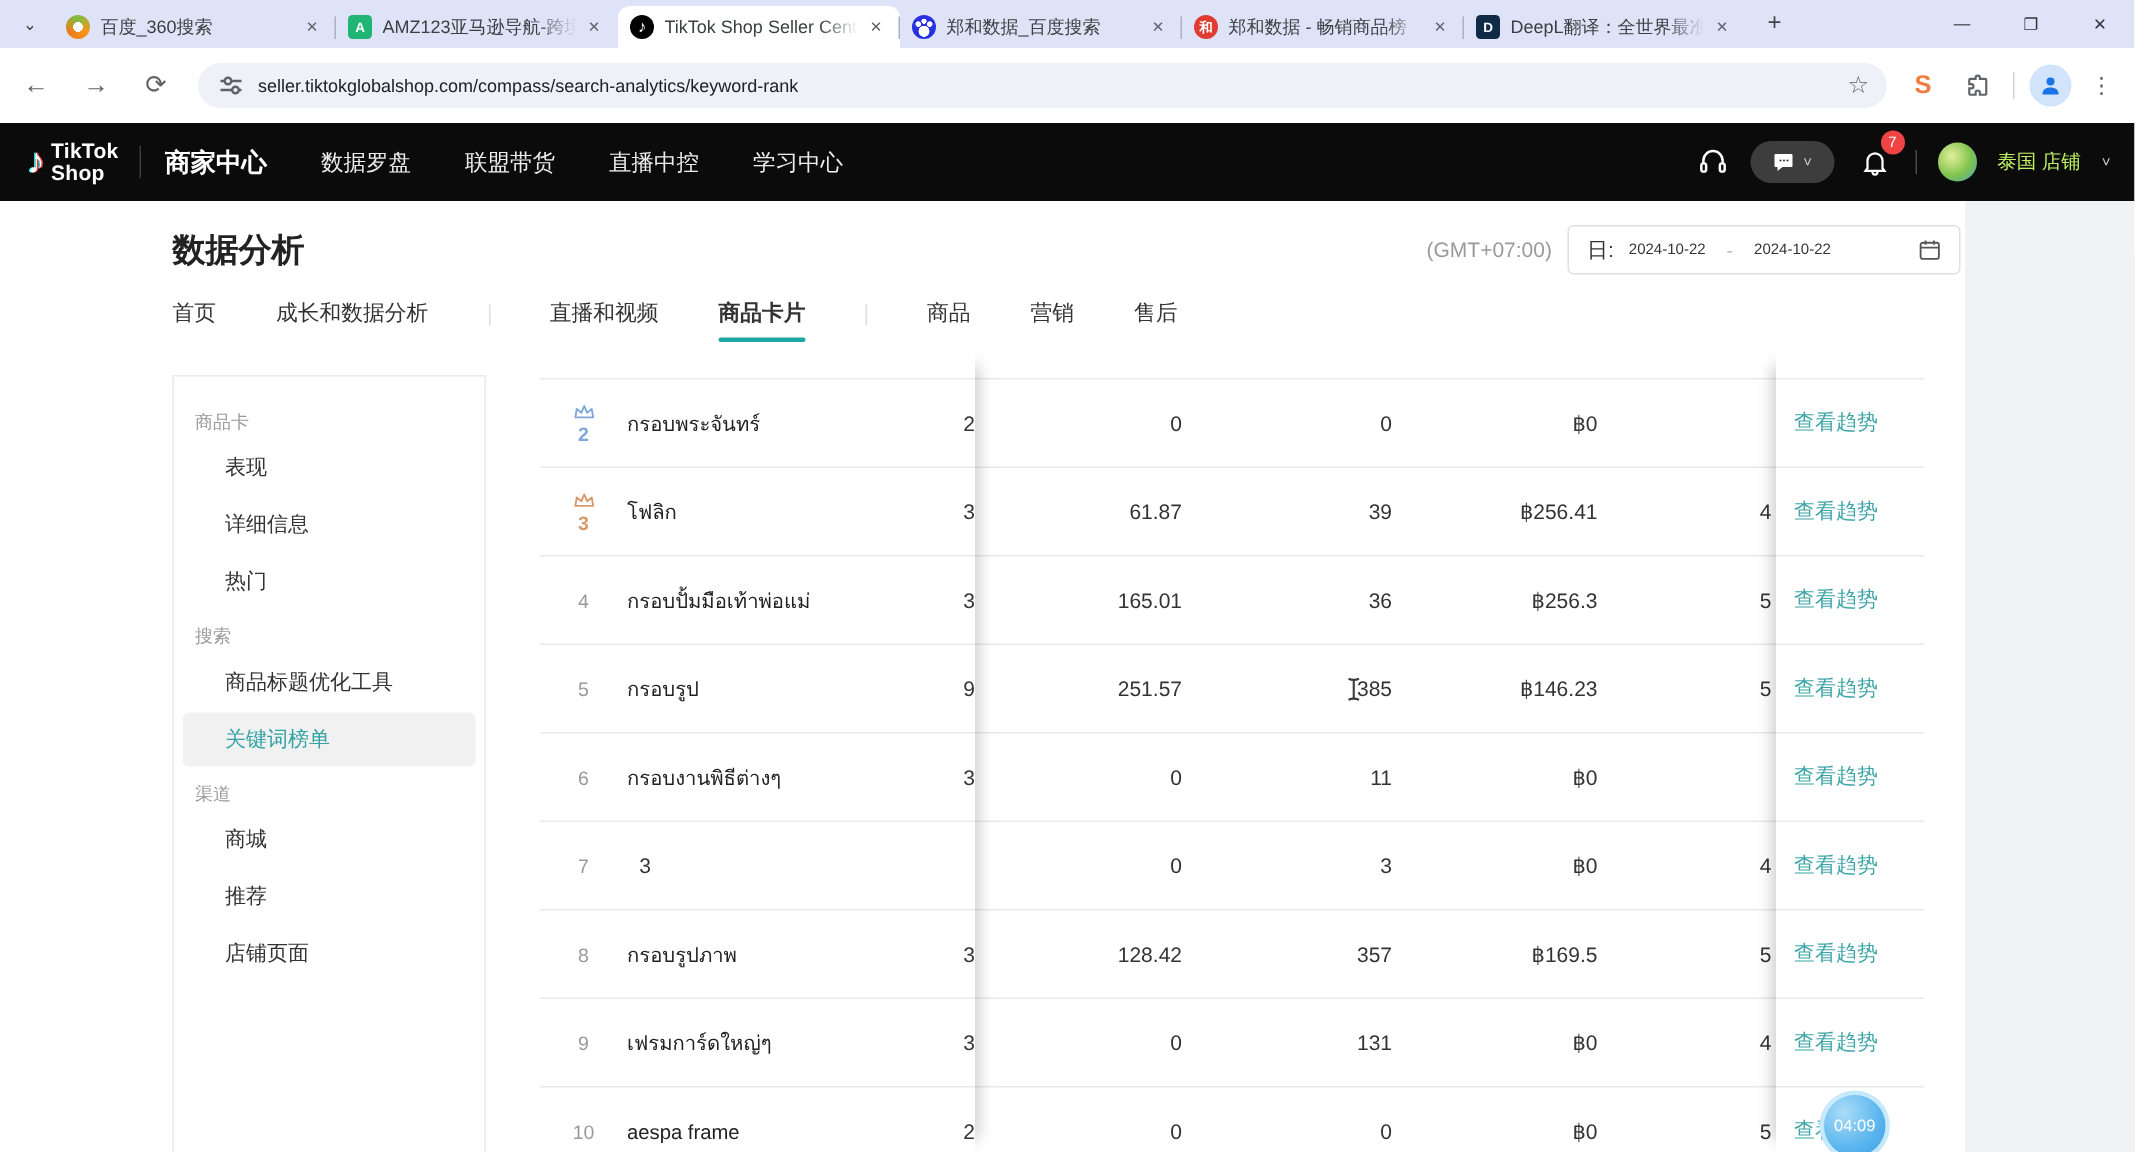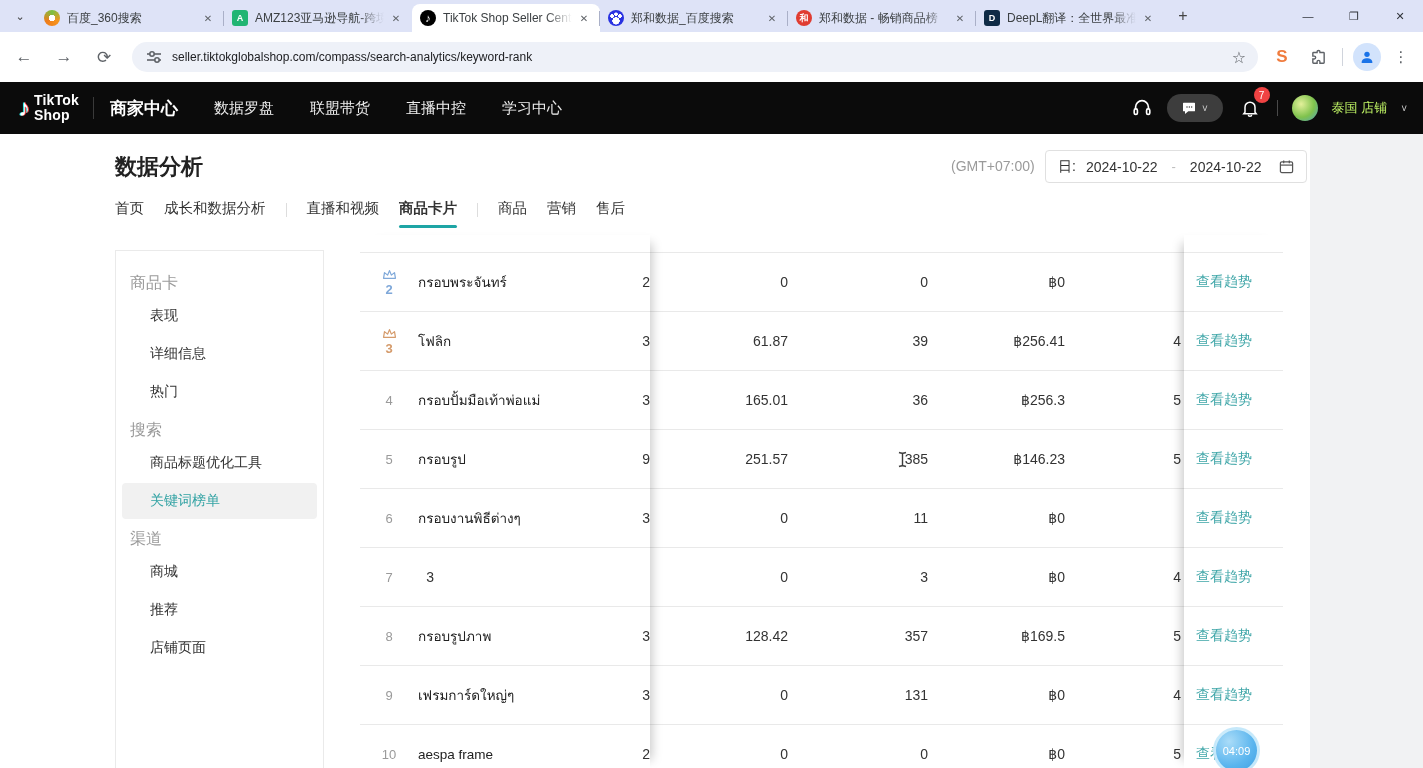--- a/index.html
+++ b/index.html
@@ -56,31 +56,31 @@
   .tk-vdiv{width:1px;height:16px;background:#4a4a4a;}
   .shop-avatar{width:26px;height:26px;border-radius:50%;background:radial-gradient(circle at 35% 35%,#e3f09a,#7fc24d 55%,#4fa3c2);}
   .shop-label{font-size:13px;color:#bef264;white-space:nowrap;}
   .chev{color:#cfcfcf;font-size:10px;}
   
   .page-right-gutter{position:absolute;left:1310px;top:134px;width:113px;height:634px;background:#f1f2f3;}
   .page-title{position:absolute;left:115px;top:152px;font-size:22px;font-weight:600;color:#222;}
   .tz{position:absolute;left:951px;top:158px;font-size:14px;color:#9a9a9a;}
   .datebox{position:absolute;left:1045px;top:150px;width:262px;height:33px;background:#fff;border:1px solid #e0e0e0;border-radius:4px;display:flex;align-items:center;box-sizing:border-box;padding:0 12px;}
   .datebox .dlabel{font-size:14px;color:#333;margin-right:10px;}
-  .datebox .dval{font-size:14px;color:#333;}
+  .datebox .dval{font-size:10px;color:#333;}
   .datebox .dsep{color:#bbb;margin:0 14px;font-size:13px;}
   .cal-icon{width:15px;height:15px;margin-left:auto;}
-  .subtabs{position:absolute;left:115px;top:199px;display:flex;align-items:center;gap:20px;}
+  .subtabs{position:absolute;left:115px;top:199px;display:flex;align-items:center;gap:40px;}
   .subtab{font-size:14.5px;color:#333;padding-bottom:10px;position:relative;white-space:nowrap;}
   .subtab.active{font-weight:600;}
   .subtab.active:after{content:"";position:absolute;left:0;right:0;bottom:0;height:3px;border-radius:2px;background:#1ea5a5;}
   .subtab-div{width:1px;height:14px;background:#ddd;margin-bottom:8px;}
   
   .sidebar{position:absolute;left:115px;top:250px;width:209px;height:518px;background:#fff;border:1px solid #eaeaea;border-bottom:none;box-sizing:border-box;padding:12px 4px;}
-  .sb-section{font-size:16px;color:#9a9a9a;margin:10px 10px 4px;}
+  .sb-section{font-size:12px;color:#9a9a9a;margin:10px 10px 4px;}
   .sb-item{font-size:14px;color:#333;padding:9px 10px 9px 28px;margin:2px 2px;border-radius:4px;}
   .sb-item.active{background:#f1f1f1;color:#33a3a4;}
   
   .pane{position:absolute;top:235px;height:533px;background:#fff;overflow:hidden;}
   .pane-left{left:360px;width:290px;z-index:3;box-shadow:10px 0 10px -8px rgba(0,0,0,.22);}
   .pane-mid{left:650px;width:534px;z-index:1;}
   .pane-right{left:1184px;width:99px;z-index:3;box-shadow:-10px 0 10px -8px rgba(0,0,0,.22);}
   .t-spacer{height:17px;border-bottom:1px solid #e9e9e9;}
   .t-row{height:59px;border-bottom:1px solid #e9e9e9;position:relative;display:flex;align-items:center;box-sizing:border-box;}
   .rank-cell{width:58px;flex:0 0 58px;text-align:center;font-size:13px;color:#9a9a9a;}

